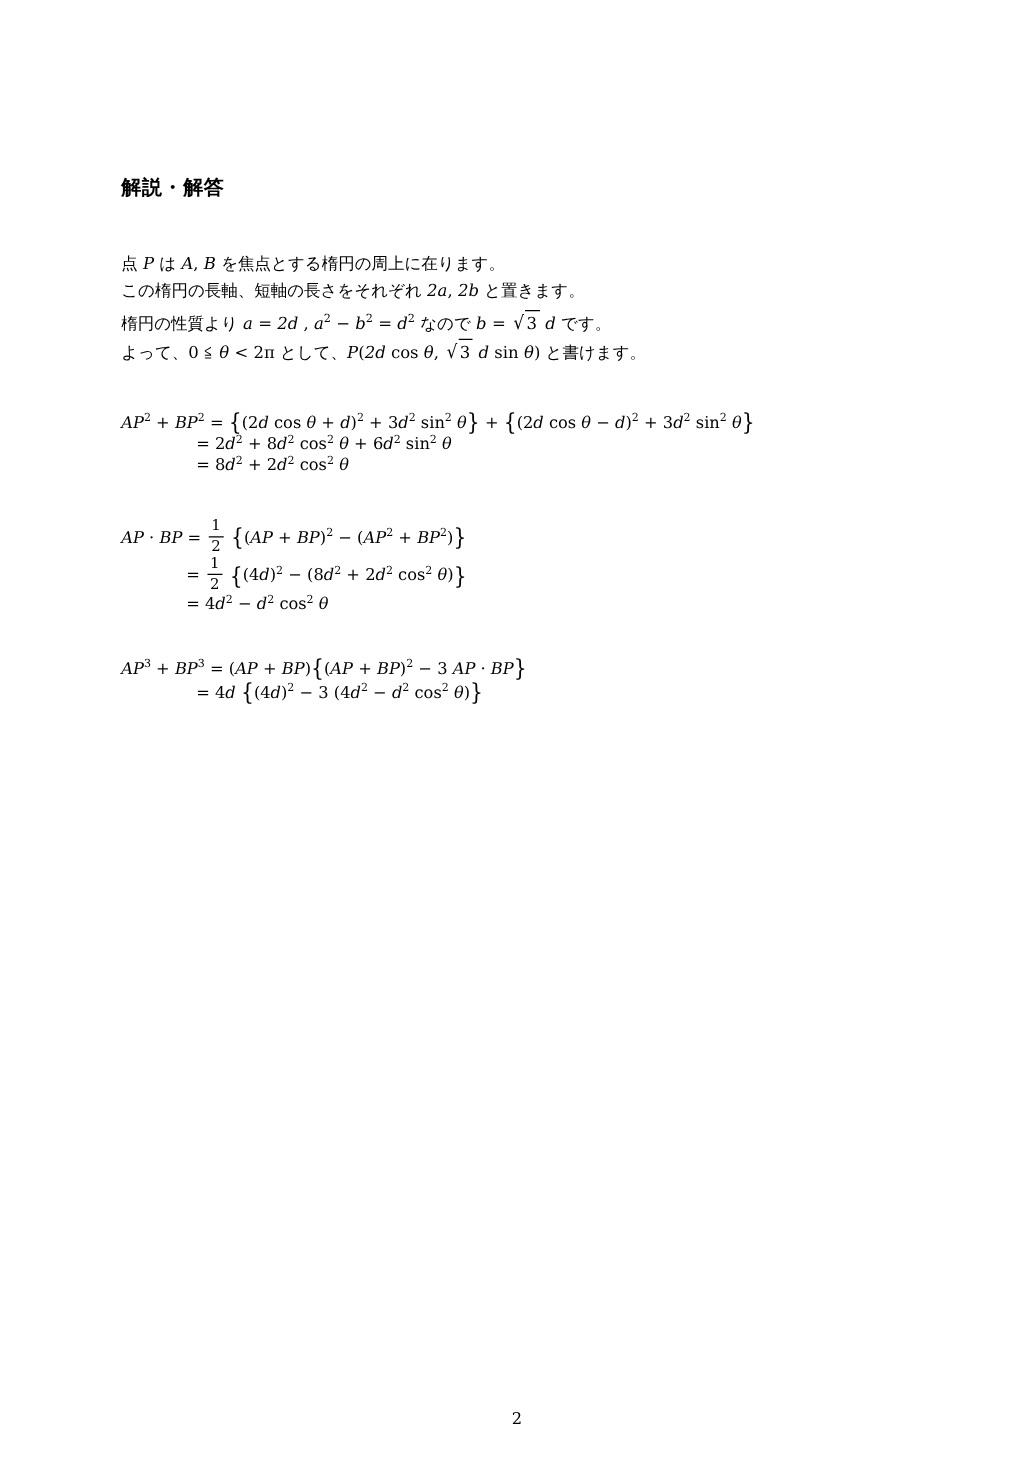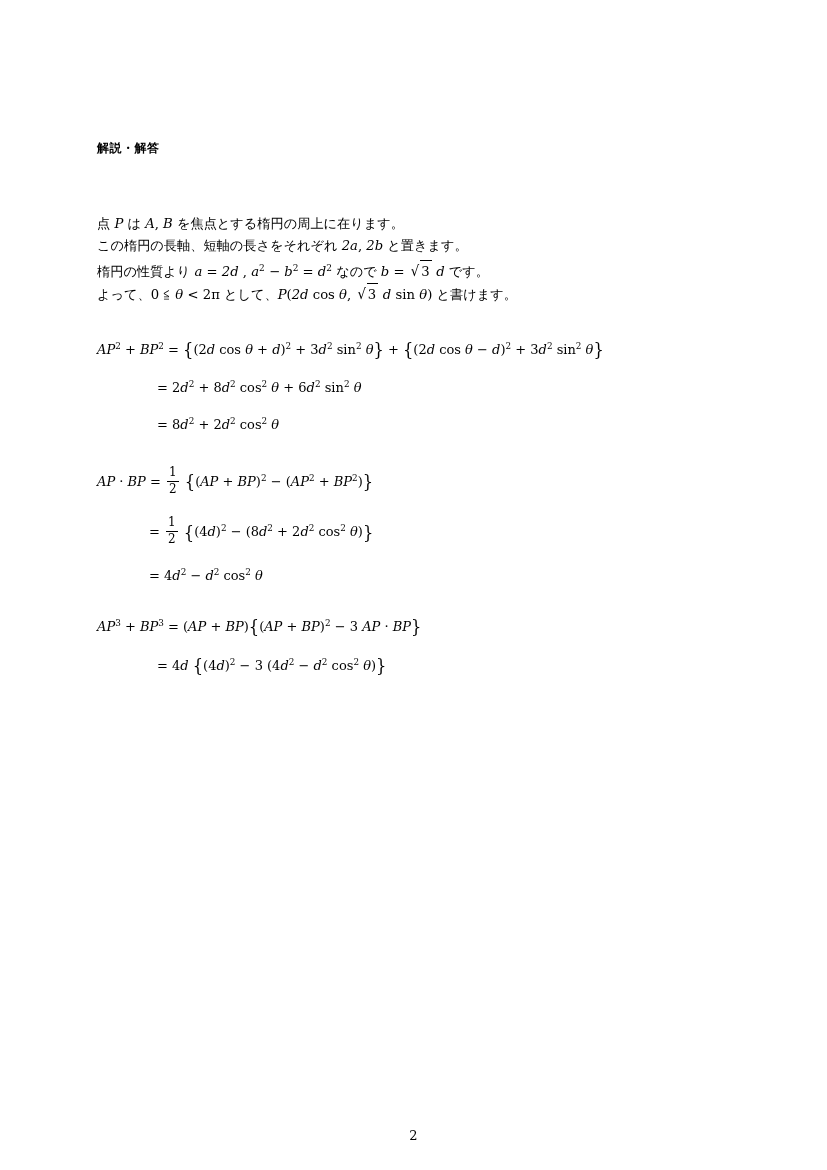--- a/index.html
+++ b/index.html
@@ -23,23 +23,23 @@
   }
   .content {
     position: absolute;
     left: 97px;
     top: 140px;
     width: 640px;
   }
   .section-title {
     font-family: "DejaVu Sans", sans-serif;
     font-weight: bold;
-    font-size: 12px;
+    font-size: 16px;
     letter-spacing: 0.5px;
-    margin-bottom: 40px;
+    margin-bottom: 24px;
   }
   .jp-line {
     font-family: "DejaVu Serif", serif;
     font-size: 13.2px;
     line-height: 22px;
     white-space: nowrap;
   }
   .math {
     font-family: "DejaVu Serif", serif;
     font-style: italic;
@@ -104,21 +104,21 @@
     font-size: 1.25em;
     font-style: normal;
     display: inline-block;
     transform: scaleY(1.15);
     vertical-align: -0.06em;
   }
   .spacer-lg { height: 34px; }
   .spacer-sm { height: 16px; }
   .indent-1 { padding-left: 60px; }
   .indent-2 { padding-left: 52px; }
-  .eqline { margin-top: 20px; }
+  .eqline { }
   .page-number {
     position: absolute;
     left: 0;
     top: 1128px;
     width: 827px;
     text-align: center;
     font-family: "DejaVu Serif", serif;
     font-size: 13px;
   }
 </style>

